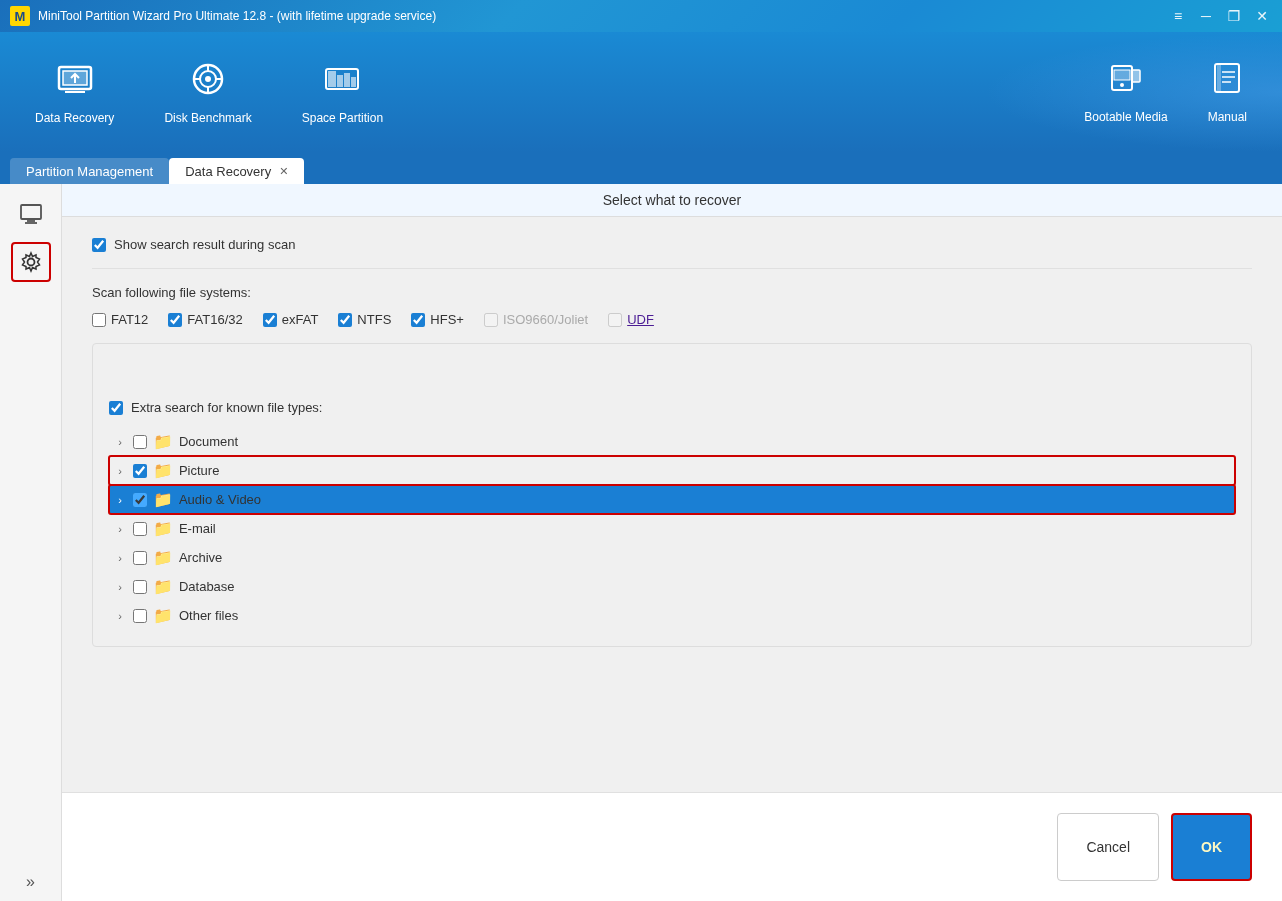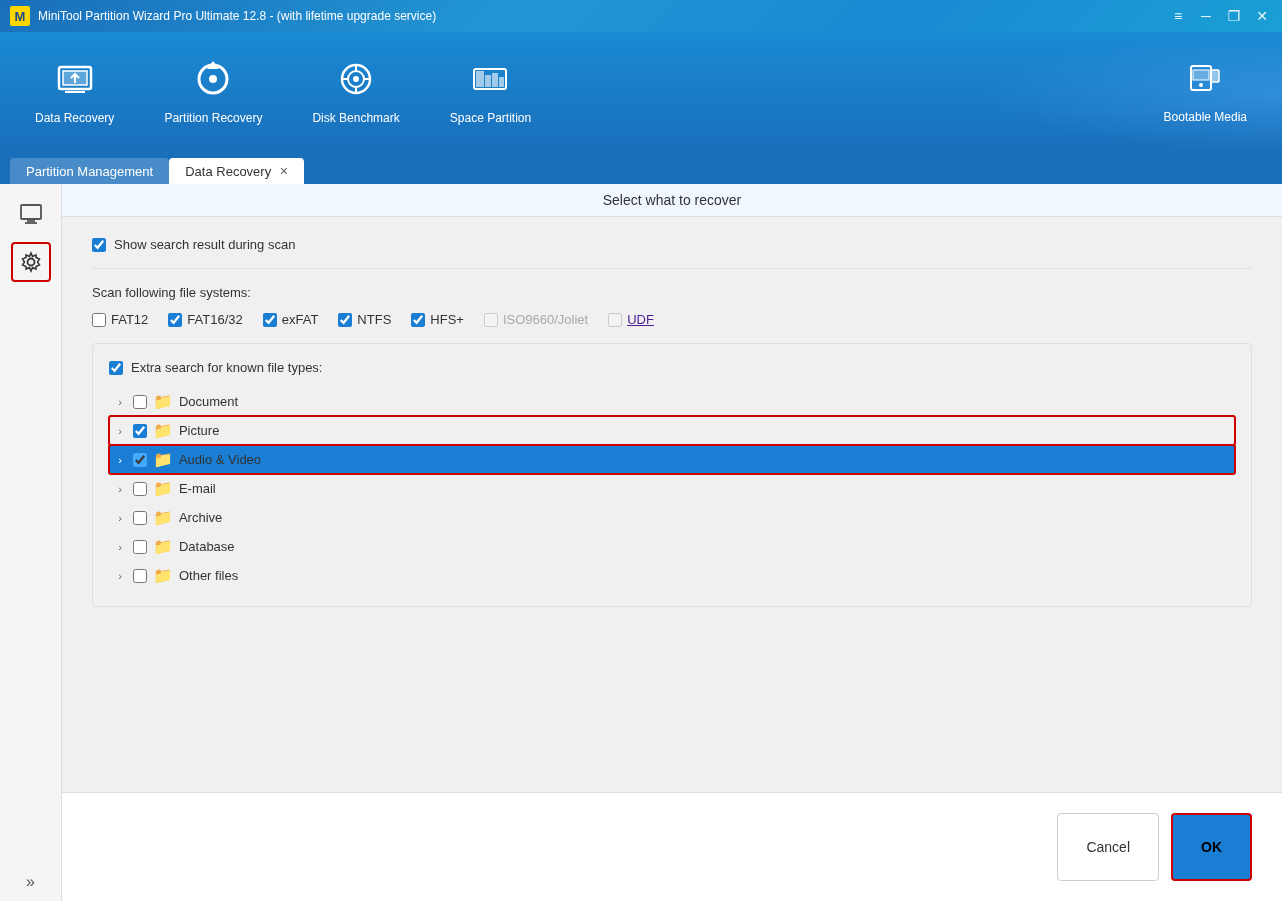--- a/index.html
+++ b/index.html
@@ -159,21 +159,21 @@
     .fs-item { display: flex; align-items: center; gap: 5px; }
     .fs-item label { color: #333; }
 
     
     .file-types-box {
       border: 1px solid #ddd;
       border-radius: 4px;
       padding: 16px;
       margin-top: 16px;
     }
-    .file-types-header { display: flex; align-items: center; gap: 8px; margin-bottom: 12px; }
+    .file-types-header { display: flex; align-items: center; gap: 8px; margin-bottom: 12px; margin-top: 40px; }
     .file-types-header label { font-size: 13px; color: #333; }
 
     .tree-item {
       display: flex;
       align-items: center;
       gap: 6px;
       padding: 5px 4px;
       cursor: pointer;
       border-radius: 2px;
     }
@@ -203,21 +203,21 @@
     .btn {
       padding: 24px 28px;
       border-radius: 4px;
       font-size: 14px;
       cursor: pointer;
       border: 1px solid #ccc;
     }
     .btn-cancel { background: white; color: #333; }
     .btn-ok {
       background: #1a7fd4;
-      color: #000000;
+      color: #fef9c3;
       border: 2px solid #cc0000;
       font-weight: bold;
     }
 
     .content-wrapper { display: flex; flex-direction: column; flex: 1; }
     .content-scroll { flex: 1; overflow-y: auto; }
   </style>
 </head>
 <body>
 
@@ -246,32 +246,20 @@
         <line x1="10" y1="33" x2="30" y2="33" stroke="white" stroke-width="2"></line>
         <path d="M16 19 L20 15 L24 19" fill="none" stroke="white" stroke-width="2"></path>
         <line x1="20" y1="15" x2="20" y2="24" stroke="white" stroke-width="2"></line>
       </svg>
     </div>
     <span class="toolbar-label">Data Recovery</span>
   </div>
   <div class="toolbar-item">
     <div class="toolbar-icon">
       <svg width="40" height="40" viewBox="0 0 40 40" fill="white">
-        <path d="M20 6 A14 14 0 0 1 34 20" fill="none" stroke="white" stroke-width="3"></path>
-        <path d="M34 20 A14 14 0 0 1 6 20" fill="none" stroke="white" stroke-width="3"></path>
-        <path d="M6 20 A14 14 0 0 1 20 6" fill="none" stroke="white" stroke-width="3"></path>
-        <polygon points="20,2 26,10 14,10" fill="white"></polygon>
-        <circle cx="20" cy="20" r="4" fill="white"></circle>
-      </svg>
-    </div>
-    <span class="toolbar-label">Partition Recovery</span>
-  </div>
-  <div class="toolbar-item">
-    <div class="toolbar-icon">
-      <svg width="40" height="40" viewBox="0 0 40 40" fill="white">
         <circle cx="20" cy="20" r="14" fill="none" stroke="white" stroke-width="2.5"></circle>
         <circle cx="20" cy="20" r="8" fill="none" stroke="white" stroke-width="2"></circle>
         <circle cx="20" cy="20" r="3" fill="white"></circle>
         <line x1="20" y1="6" x2="20" y2="12" stroke="white" stroke-width="2"></line>
         <line x1="20" y1="28" x2="20" y2="34" stroke="white" stroke-width="2"></line>
         <line x1="6" y1="20" x2="12" y2="20" stroke="white" stroke-width="2"></line>
         <line x1="28" y1="20" x2="34" y2="20" stroke="white" stroke-width="2"></line>
       </svg>
     </div>
     <span class="toolbar-label">Disk Benchmark</span>
@@ -293,20 +281,32 @@
       <div class="toolbar-right-icon">
         <svg width="36" height="36" viewBox="0 0 36 36" fill="white">
           <rect x="4" y="6" width="20" height="24" rx="2" fill="none" stroke="white" stroke-width="2"></rect>
           <rect x="6" y="10" width="16" height="10" fill="rgba(255,255,255,0.3)" stroke="white" stroke-width="1"></rect>
           <circle cx="14" cy="25" r="2" fill="white"></circle>
           <rect x="24" y="10" width="8" height="12" rx="1" fill="rgba(255,255,255,0.5)" stroke="white" stroke-width="1.5"></rect>
         </svg>
       </div>
       <span class="toolbar-right-label">Bootable Media</span>
     </div>
+    <div class="toolbar-right-item">
+      <div class="toolbar-right-icon">
+        <svg width="36" height="36" viewBox="0 0 36 36" fill="white">
+          <rect x="6" y="4" width="24" height="28" rx="2" fill="none" stroke="white" stroke-width="2"></rect>
+          <rect x="8" y="4" width="4" height="28" fill="rgba(255,255,255,0.3)"></rect>
+          <line x1="13" y1="12" x2="26" y2="12" stroke="white" stroke-width="1.5"></line>
+          <line x1="13" y1="17" x2="26" y2="17" stroke="white" stroke-width="1.5"></line>
+          <line x1="13" y1="22" x2="22" y2="22" stroke="white" stroke-width="1.5"></line>
+        </svg>
+      </div>
+      <span class="toolbar-right-label">Manual</span>
+    </div>
   </div>
 </div>
 
 <div class="tabs-bar">
   <div class="tab tab-inactive">
     <span>Partition Management</span>
   </div>
   <div class="tab tab-active">
     <span>Data Recovery</span>
     <span class="tab-close">✕</span>

